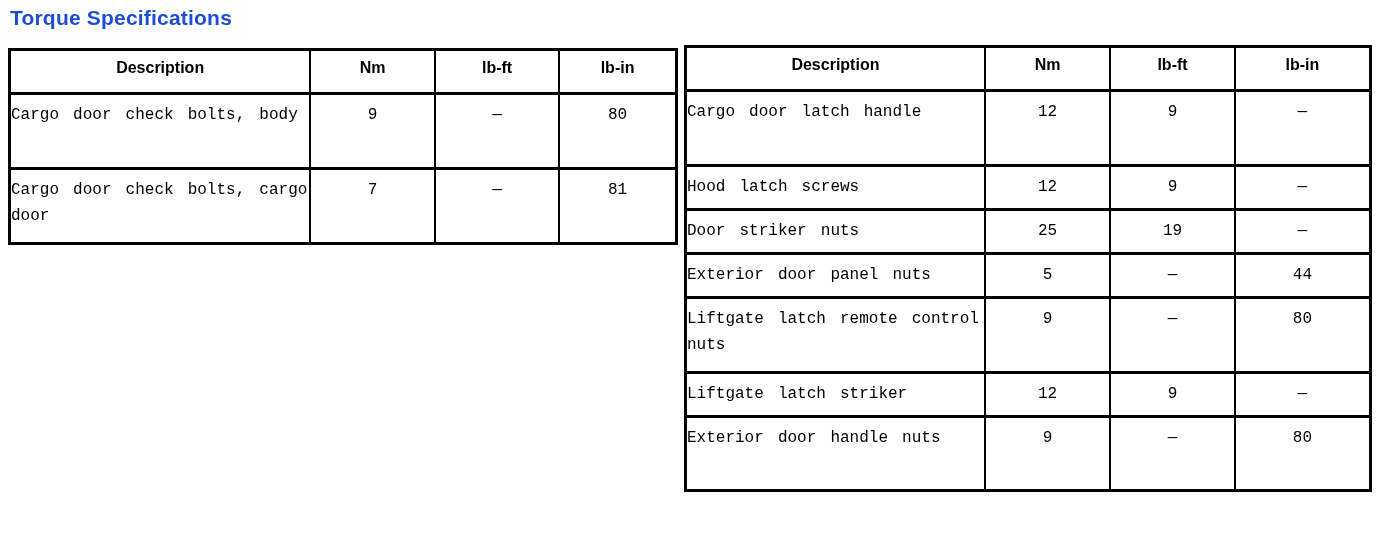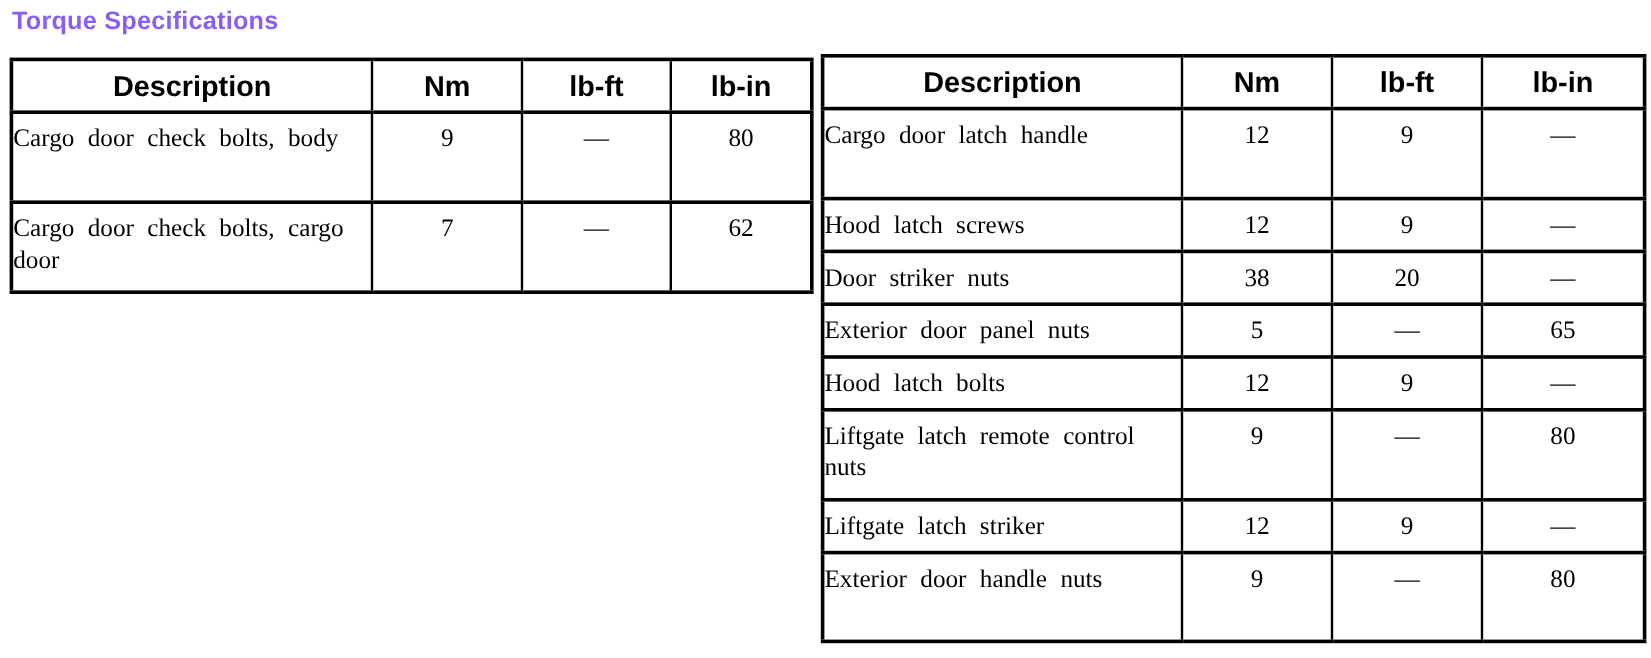--- a/index.html
+++ b/index.html
@@ -19,21 +19,21 @@
     color: #000000;
   }
   .title {
     position: absolute;
     left: 10px;
     top: 6px;
     font-family: "Liberation Sans", "DejaVu Sans", sans-serif;
     font-weight: 700;
     font-size: 21px;
     letter-spacing: 0.2px;
-    color: #8b5cf6;
+    color: #1d4ed8;
   }
   table.torque {
     position: absolute;
     border-collapse: collapse;
     table-layout: fixed;
     background: #ffffff;
   }
   table.torque.left-tbl  { left: 8px;   top: 48px; width: 670px; }
   table.torque.right-tbl { left: 684px; top: 45px; width: 688px; }
 
@@ -43,29 +43,29 @@
     border-right: 2px solid #000;
     border-top: 3px solid #000;
     border-bottom: 3px solid #000;
     padding: 0;
     vertical-align: top;
     color: #000;
   }
   table.torque th {
     font-family: "Liberation Sans", "DejaVu Sans", sans-serif;
     font-weight: 700;
-    font-size: 24px;
+    font-size: 16px;
     text-align: center;
     padding-top: 8px;
     height: 44px;
     box-sizing: border-box;
   }
   table.torque td {
-    font-family: Liberation Serif, serif;
-    font-size: 21px;
+    font-family: Liberation Mono, monospace;
+    font-size: 16px;
     line-height: 26px;
     padding-top: 7px;
   }
   td.desc {
     text-align: left;
     padding-left: 7px;
     padding-right: 4px;
     word-spacing: 0.28em;
   }
   td.num {
@@ -101,21 +101,21 @@
       <tr class="h-tall">
         <td class="desc">Cargo door check bolts, body</td>
         <td class="num">9</td>
         <td class="num">—</td>
         <td class="num">80</td>
       </tr>
       <tr class="h-tall">
         <td class="desc">Cargo door check bolts, cargo door</td>
         <td class="num">7</td>
         <td class="num">—</td>
-        <td class="num">62</td>
+        <td class="num">81</td>
       </tr>
     </tbody>
   </table>
 
   <table class="torque right-tbl">
     <colgroup>
       <col style="width:43.7%">
       <col style="width:18.3%">
       <col style="width:18.2%">
       <col style="width:19.8%">
@@ -136,35 +136,29 @@
         <td class="num">—</td>
       </tr>
       <tr class="h-short">
         <td class="desc">Hood latch screws</td>
         <td class="num">12</td>
         <td class="num">9</td>
         <td class="num">—</td>
       </tr>
       <tr class="h-short">
         <td class="desc">Door striker nuts</td>
-        <td class="num">38</td>
-        <td class="num">20</td>
+        <td class="num">25</td>
+        <td class="num">19</td>
         <td class="num">—</td>
       </tr>
       <tr class="h-short">
         <td class="desc">Exterior door panel nuts</td>
         <td class="num">5</td>
         <td class="num">—</td>
-        <td class="num">65</td>
-      </tr>
-      <tr class="h-short">
-        <td class="desc">Hood latch bolts</td>
-        <td class="num">12</td>
-        <td class="num">9</td>
-        <td class="num">—</td>
+        <td class="num">44</td>
       </tr>
       <tr class="h-tall">
         <td class="desc">Liftgate latch remote control nuts</td>
         <td class="num">9</td>
         <td class="num">—</td>
         <td class="num">80</td>
       </tr>
       <tr class="h-short">
         <td class="desc">Liftgate latch striker</td>
         <td class="num">12</td>

